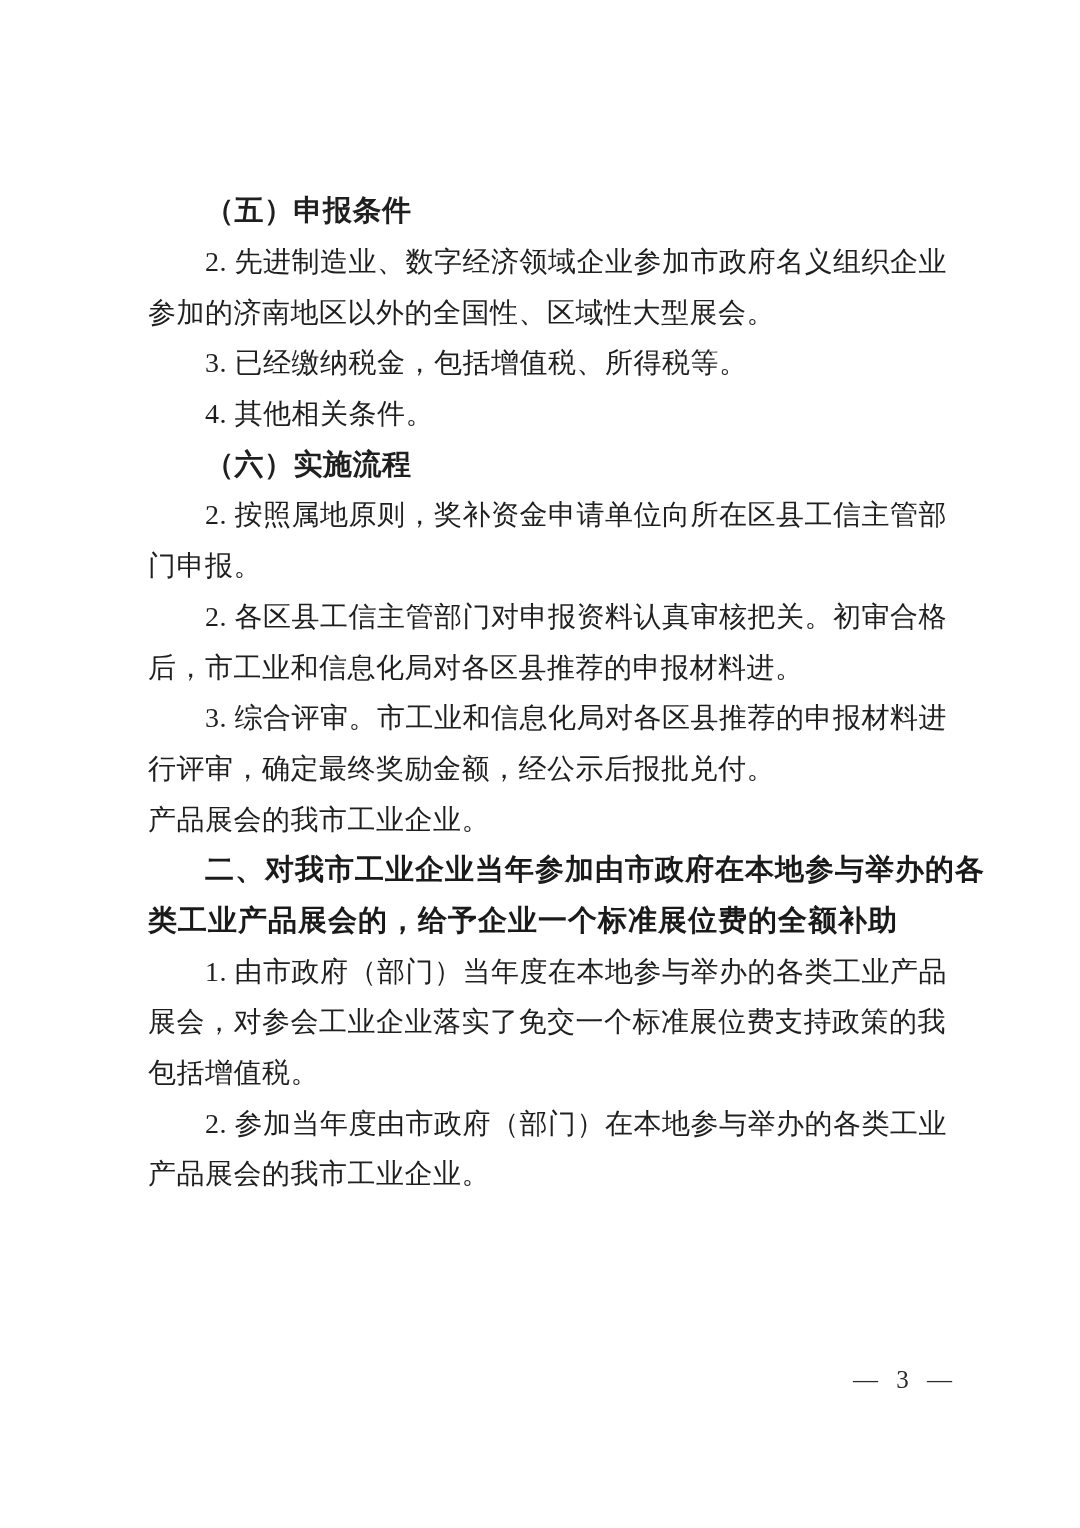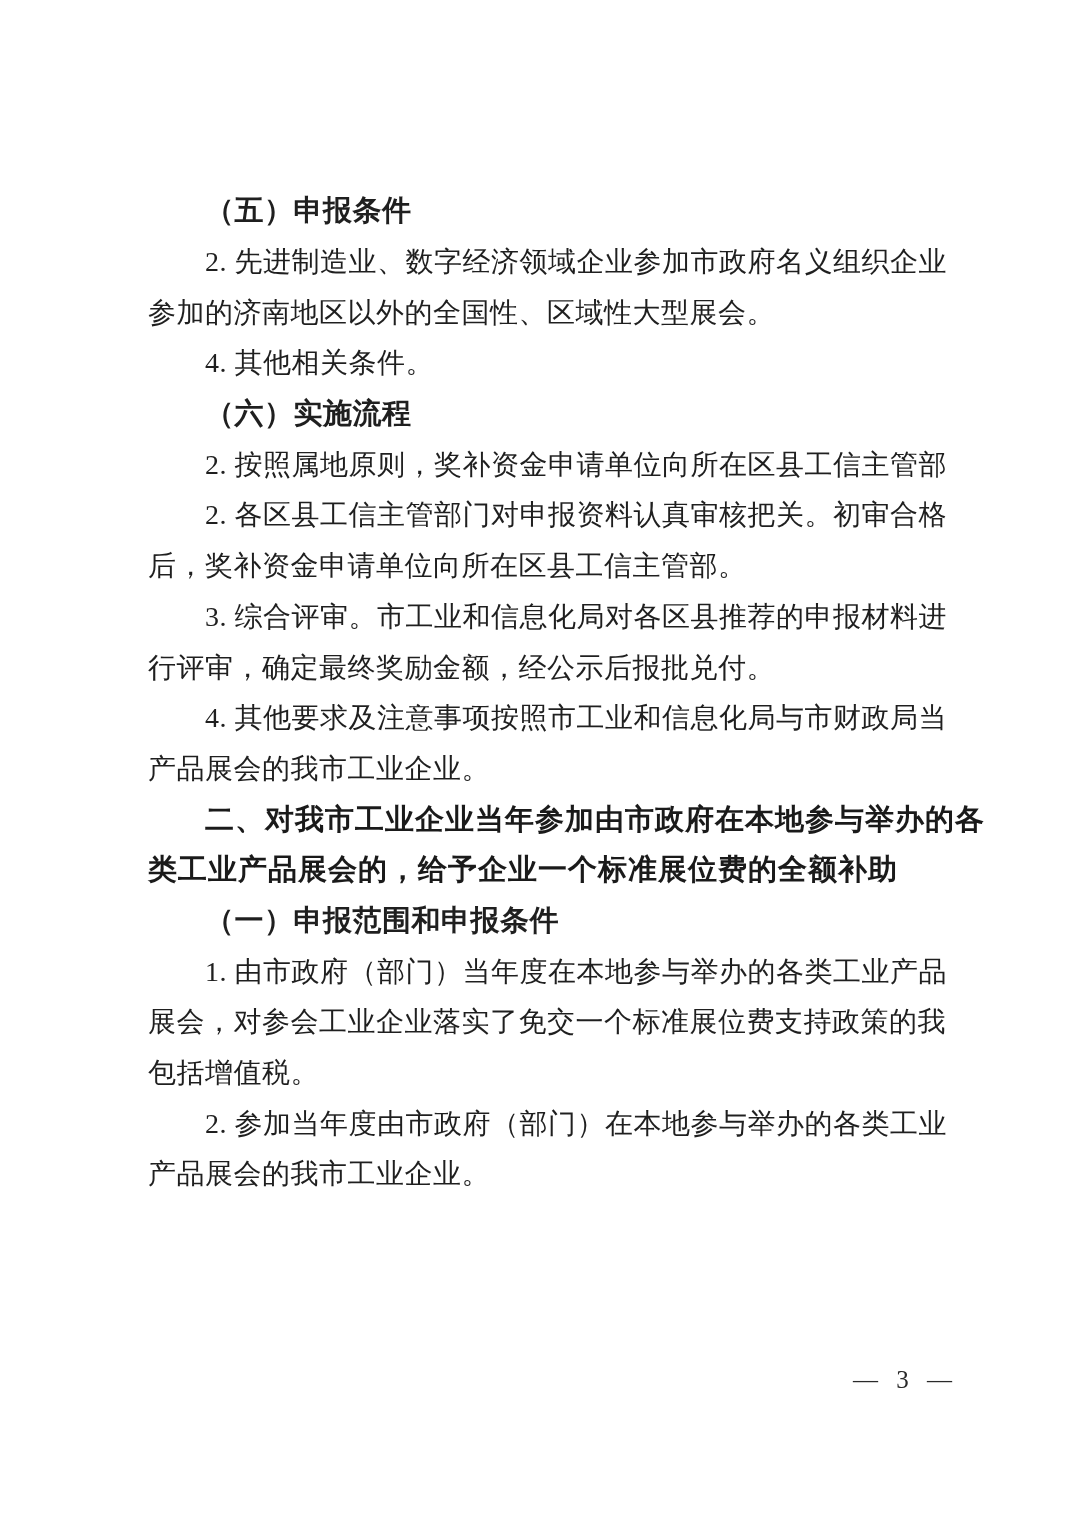--- a/index.html
+++ b/index.html
@@ -59,32 +59,32 @@
   }
 </style>
 </head>
 <body>
 
 <div class="page">
   <div class="text-block">
     <div class="line header indent">（五）申报条件</div>
     <div class="line indent">2. 先进制造业、数字经济领域企业参加市政府名义组织企业</div>
     <div class="line">参加的济南地区以外的全国性、区域性大型展会。</div>
+    <div class="line indent">3. 已经缴纳税金，包括增值税、所得税等。</div>
     <div class="line indent">4. 其他相关条件。</div>
     <div class="line header indent">（六）实施流程</div>
     <div class="line indent">2. 按照属地原则，奖补资金申请单位向所在区县工信主管部</div>
+    <div class="line">门申报。</div>
     <div class="line indent">2. 各区县工信主管部门对申报资料认真审核把关。初审合格</div>
-    <div class="line">后，奖补资金申请单位向所在区县工信主管部。</div>
+    <div class="line">后，市工业和信息化局对各区县推荐的申报材料进。</div>
     <div class="line indent">3. 综合评审。市工业和信息化局对各区县推荐的申报材料进</div>
     <div class="line">行评审，确定最终奖励金额，经公示后报批兑付。</div>
-    <div class="line indent">4. 其他要求及注意事项按照市工业和信息化局与市财政局当</div>
     <div class="line">产品展会的我市工业企业。</div>
     <div class="line bold indent">二、对我市工业企业当年参加由市政府在本地参与举办的各</div>
     <div class="line bold">类工业产品展会的，给予企业一个标准展位费的全额补助</div>
-    <div class="line header indent">（一）申报范围和申报条件</div>
     <div class="line indent">1. 由市政府（部门）当年度在本地参与举办的各类工业产品</div>
     <div class="line">展会，对参会工业企业落实了免交一个标准展位费支持政策的我</div>
     <div class="line">包括增值税。</div>
     <div class="line indent">2. 参加当年度由市政府（部门）在本地参与举办的各类工业</div>
     <div class="line">产品展会的我市工业企业。</div>
   </div>
 
   <div class="page-number">— 3 —</div>
 </div>
 

